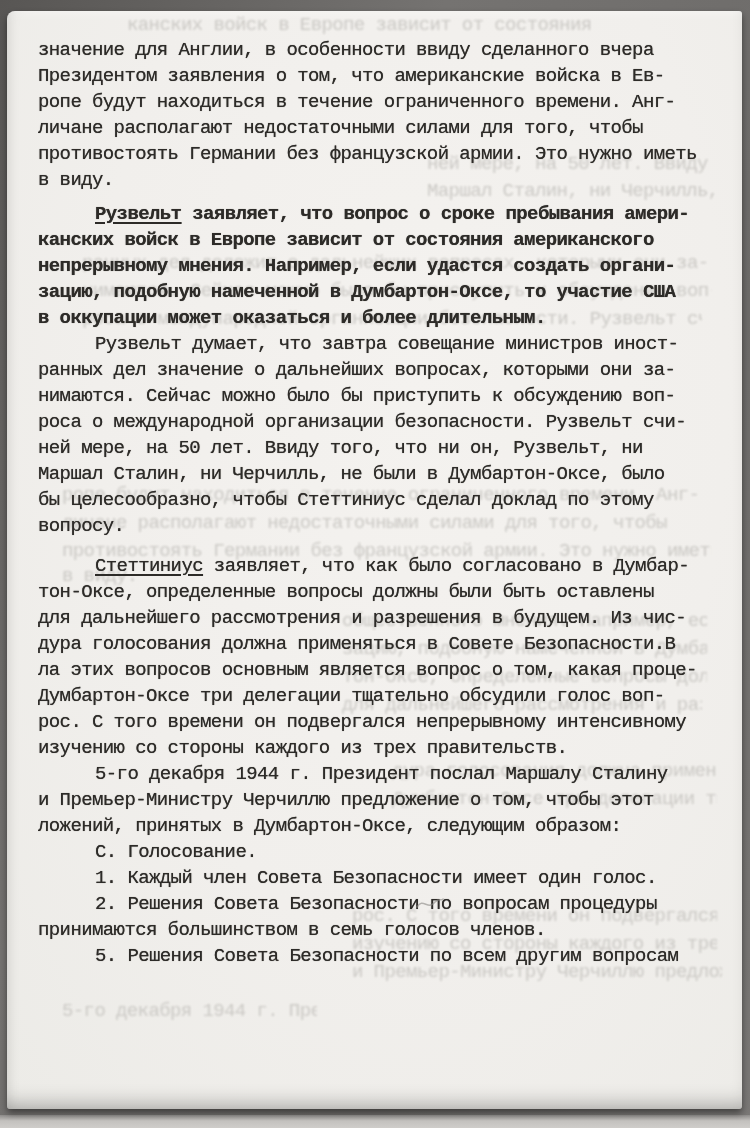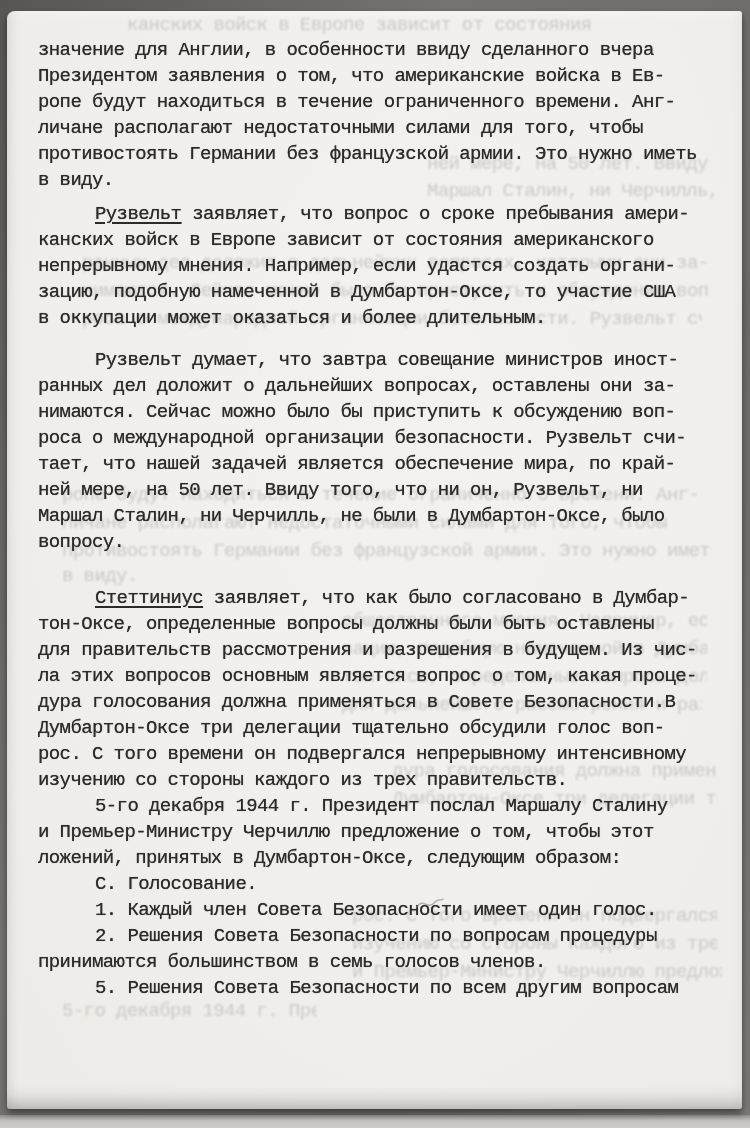--- a/index.html
+++ b/index.html
@@ -71,43 +71,43 @@
       </div>
     <div class="content">
         <div class="para">
           <div class="line">значение для Англии, в особенности ввиду сделанного вчера</div>
           <div class="line">Президентом заявления о том, что американские войска в Ев-</div>
           <div class="line">ропе будут находиться в течение ограниченного времени. Анг-</div>
           <div class="line">личане располагают недостаточными силами для того, чтобы</div>
           <div class="line">противостоять Германии без французской армии. Это нужно иметь</div>
           <div class="line">в виду.</div>
         </div>
-        <div class="para" style="margin-top: 8px;">
+        <div class="para" style="margin-top: 8px; font-weight: bold;">
           <div class="line indent"><span class="ul">Рузвельт</span><span> заявляет, что вопрос о сроке пребывания амери-</span></div>
           <div class="line">канских войск в Европе зависит от состояния американского</div>
           <div class="line">непрерывному мнения. Например, если удастся создать органи-</div>
           <div class="line">зацию, подобную намеченной в Думбартон-Оксе, то участие США</div>
           <div class="line">в оккупации может оказаться и более длительным.</div>
         </div>
-        <div class="para" style="margin-top: 16px;">
+        <div class="para" style="margin-top: 0;">
           <div class="line indent">Рузвельт думает, что завтра совещание министров иност-</div>
-          <div class="line">ранных дел доложит о дальнейших вопросах, оставлены они за-</div>
+          <div class="line">ранных дел значение о дальнейших вопросах, которыми они за-</div>
           <div class="line">нимаются. Сейчас можно было бы приступить к обсуждению воп-</div>
           <div class="line">роса о международной организации безопасности. Рузвельт счи-</div>
-          <div class="line">тает, что нашей задачей является обеспечение мира, по край-</div>
           <div class="line">ней мере, на 50 лет. Ввиду того, что ни он, Рузвельт, ни</div>
           <div class="line">Маршал Сталин, ни Черчилль, не были в Думбартон-Оксе, было</div>
+          <div class="line">бы целесообразно, чтобы Стеттиниус сделал доклад по этому</div>
           <div class="line">вопросу.</div>
         </div>
-        <div class="para" style="margin-top: 30px;">
+        <div class="para" style="margin-top: 14px;">
           <div class="line indent"><span class="ul">Стеттиниус</span><span> заявляет, что как было согласовано в Думбар-</span></div>
           <div class="line">тон-Оксе, определенные вопросы должны были быть оставлены</div>
-          <div class="line">для правительств рассмотрения и разрешения в будущем. Из чис-</div>
+          <div class="line">для дальнейшего рассмотрения и разрешения в будущем. Из чис-</div>
+          <div class="line">дура голосования должна применяться в Совете Безопасности.В</div>
           <div class="line">ла этих вопросов основным является вопрос о том, какая проце-</div>
-          <div class="line">дура голосования должна применяться в Совете Безопасности.В</div>
           <div class="line">Думбартон-Оксе три делегации тщательно обсудили голос воп-</div>
           <div class="line">рос. С того времени он подвергался непрерывному интенсивному</div>
           <div class="line">изучению со стороны каждого из трех правительств.</div>
         </div>
         <div class="para">
           <div class="line indent">5-го декабря 1944 г. Президент послал Маршалу Сталину</div>
           <div class="line">и Премьер-Министру Черчиллю предложение о том, чтобы этот</div>
           <div class="line">ложений, принятых в Думбартон-Оксе, следующим образом:</div>
         </div>
         <div class="para" style="">

